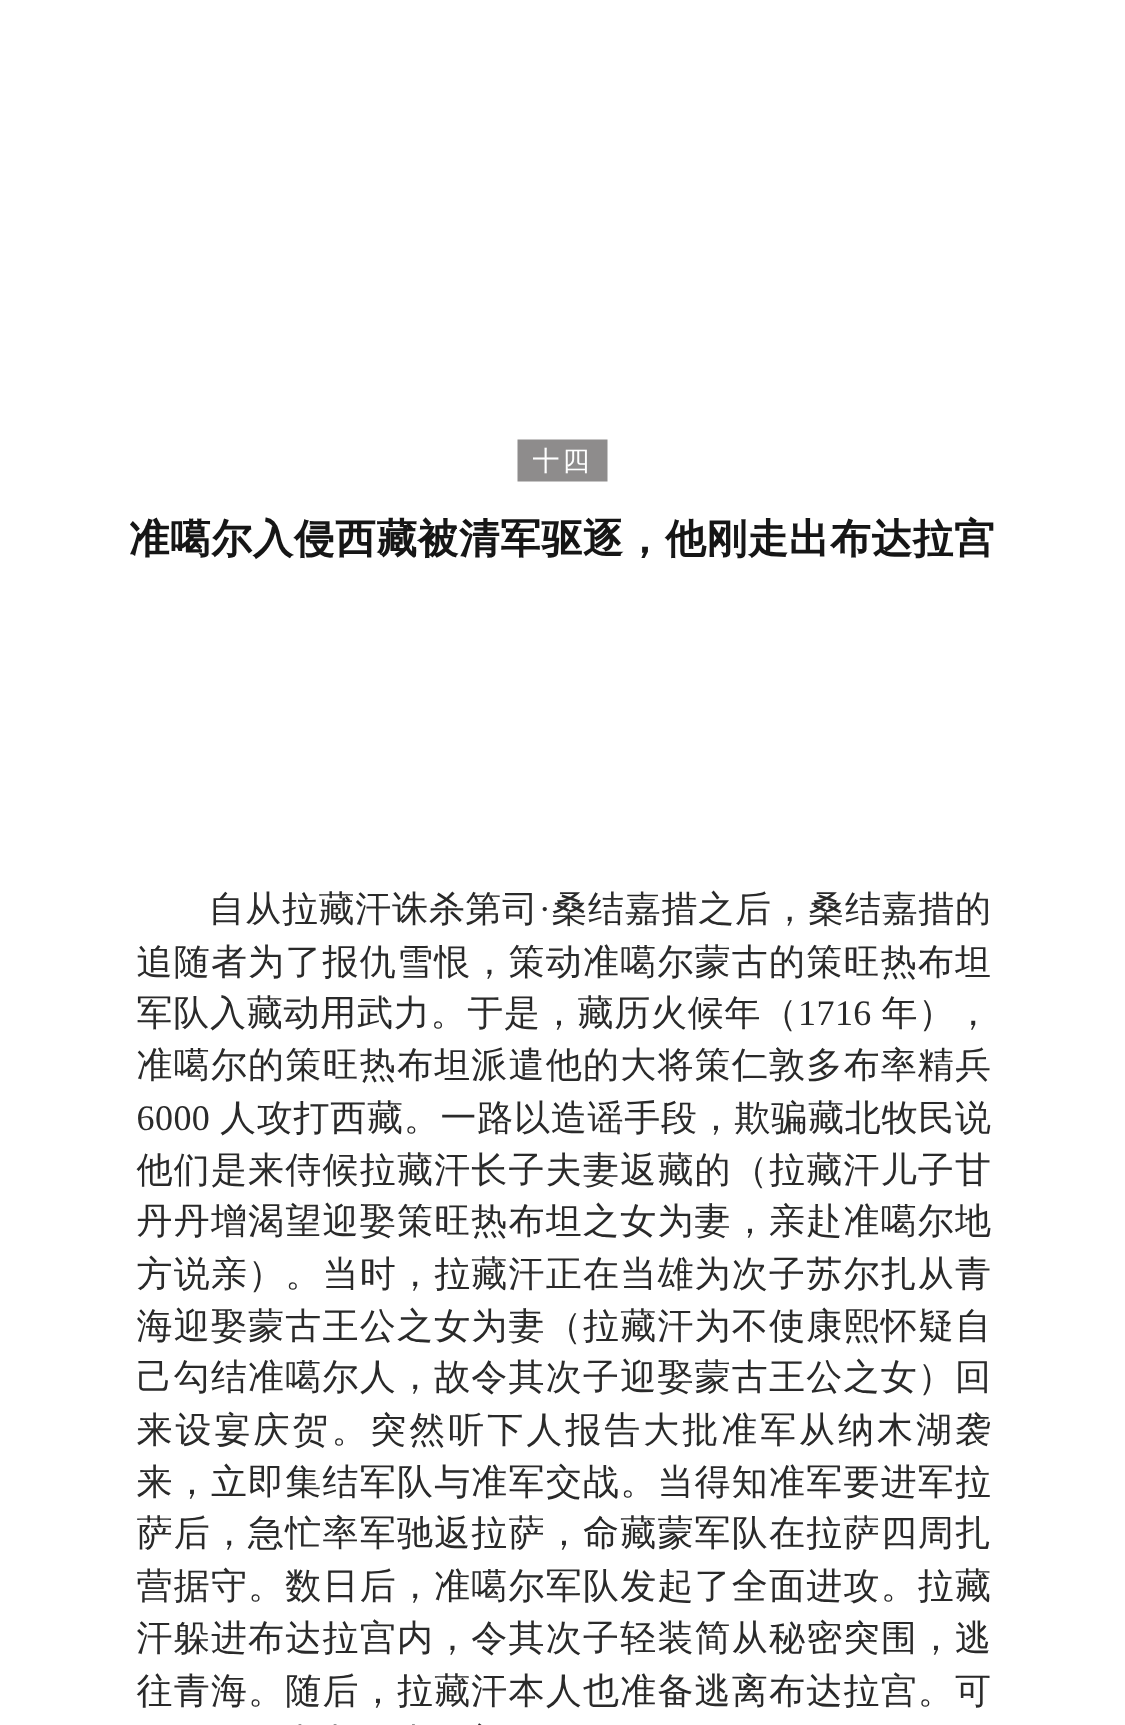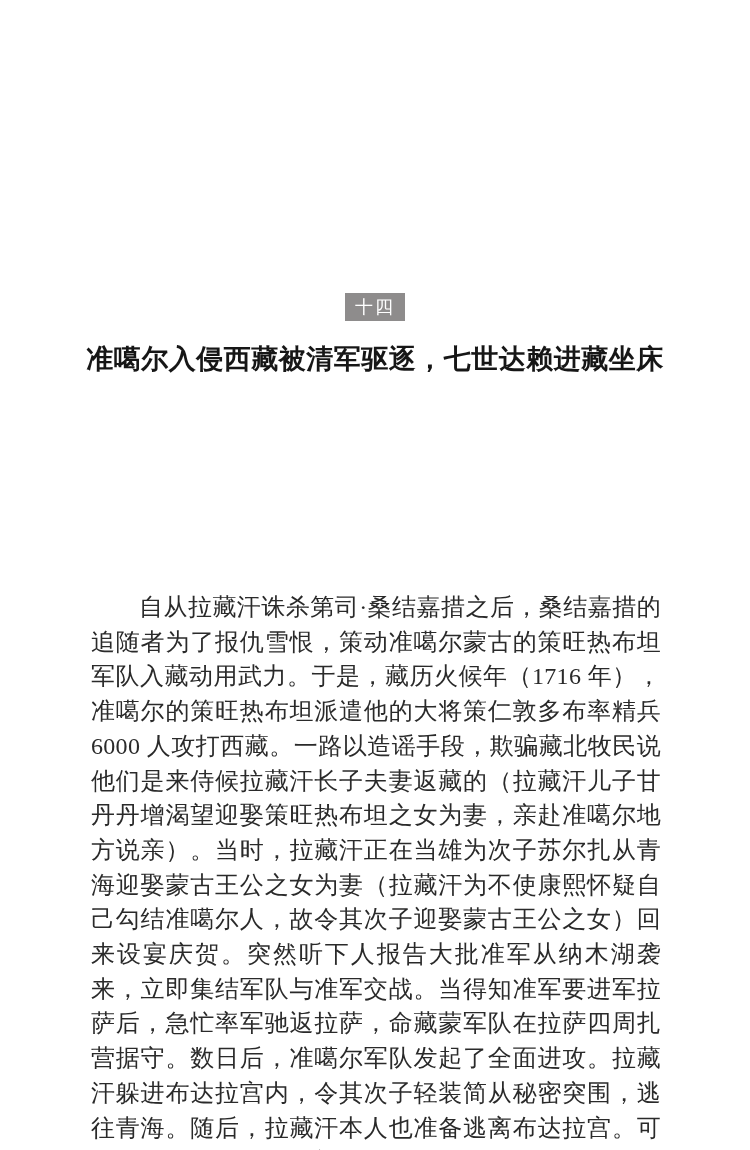--- a/index.html
+++ b/index.html
@@ -73,18 +73,18 @@
       letter-spacing: 1px;
     }
   </style>
 </head>
 <body>
 
 <div class="page">
 
   <div class="chapter-badge">十四</div>
 
-  <h1 class="chapter-title">准噶尔入侵西藏被清军驱逐，七世达赖进藏坐床</h1>
+  <h1 class="chapter-title">准噶尔入侵西藏被清军驱逐，他刚走出布达拉宫</h1>
 
   <p class="body-paragraph">自从拉藏汗诛杀第司·桑结嘉措之后，桑结嘉措的追随者为了报仇雪恨，策动准噶尔蒙古的策旺热布坦军队入藏动用武力。于是，藏历火候年（1716 年），准噶尔的策旺热布坦派遣他的大将策仁敦多布率精兵 6000 人攻打西藏。一路以造谣手段，欺骗藏北牧民说他们是来侍候拉藏汗长子夫妻返藏的（拉藏汗儿子甘丹丹增渴望迎娶策旺热布坦之女为妻，亲赴准噶尔地方说亲）。当时，拉藏汗正在当雄为次子苏尔扎从青海迎娶蒙古王公之女为妻（拉藏汗为不使康熙怀疑自己勾结准噶尔人，故令其次子迎娶蒙古王公之女）回来设宴庆贺。突然听下人报告大批准军从纳木湖袭来，立即集结军队与准军交战。当得知准军要进军拉萨后，急忙率军驰返拉萨，命藏蒙军队在拉萨四周扎营据守。数日后，准噶尔军队发起了全面进攻。拉藏汗躲进布达拉宫内，令其次子轻装简从秘密突围，逃往青海。随后，拉藏汗本人也准备逃离布达拉宫。可是，他刚走出布达拉宫</p>
 
 
 </div>
 
 </body></html>

